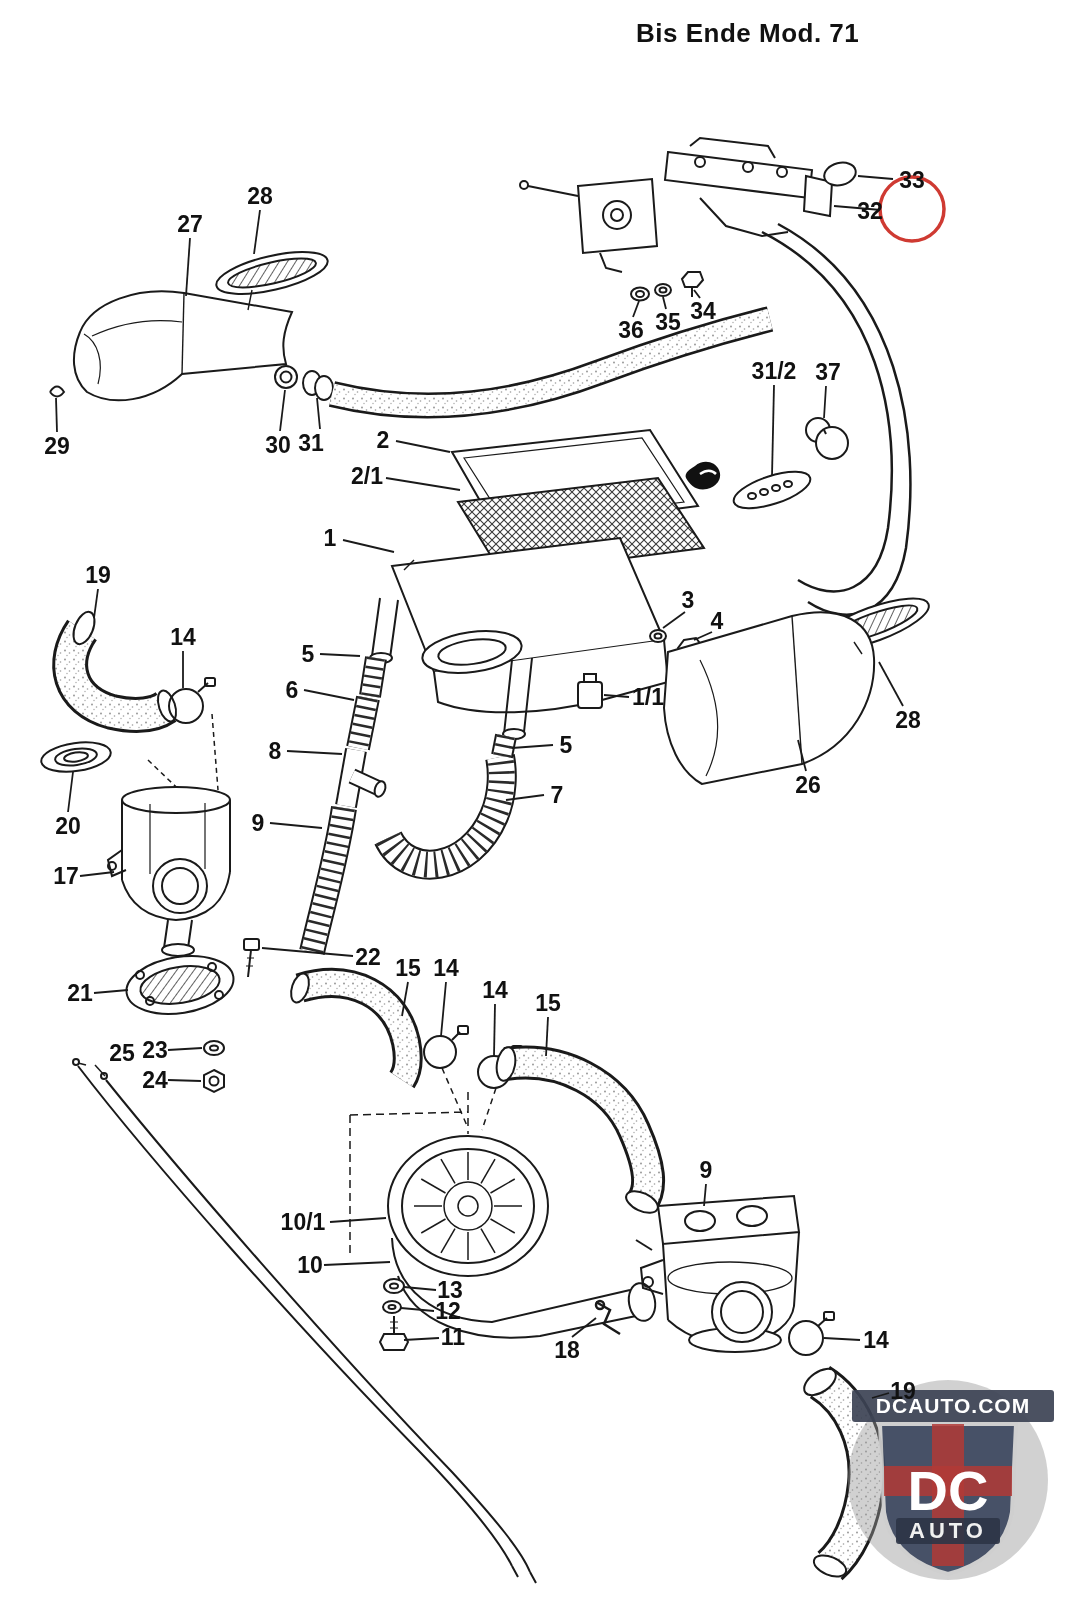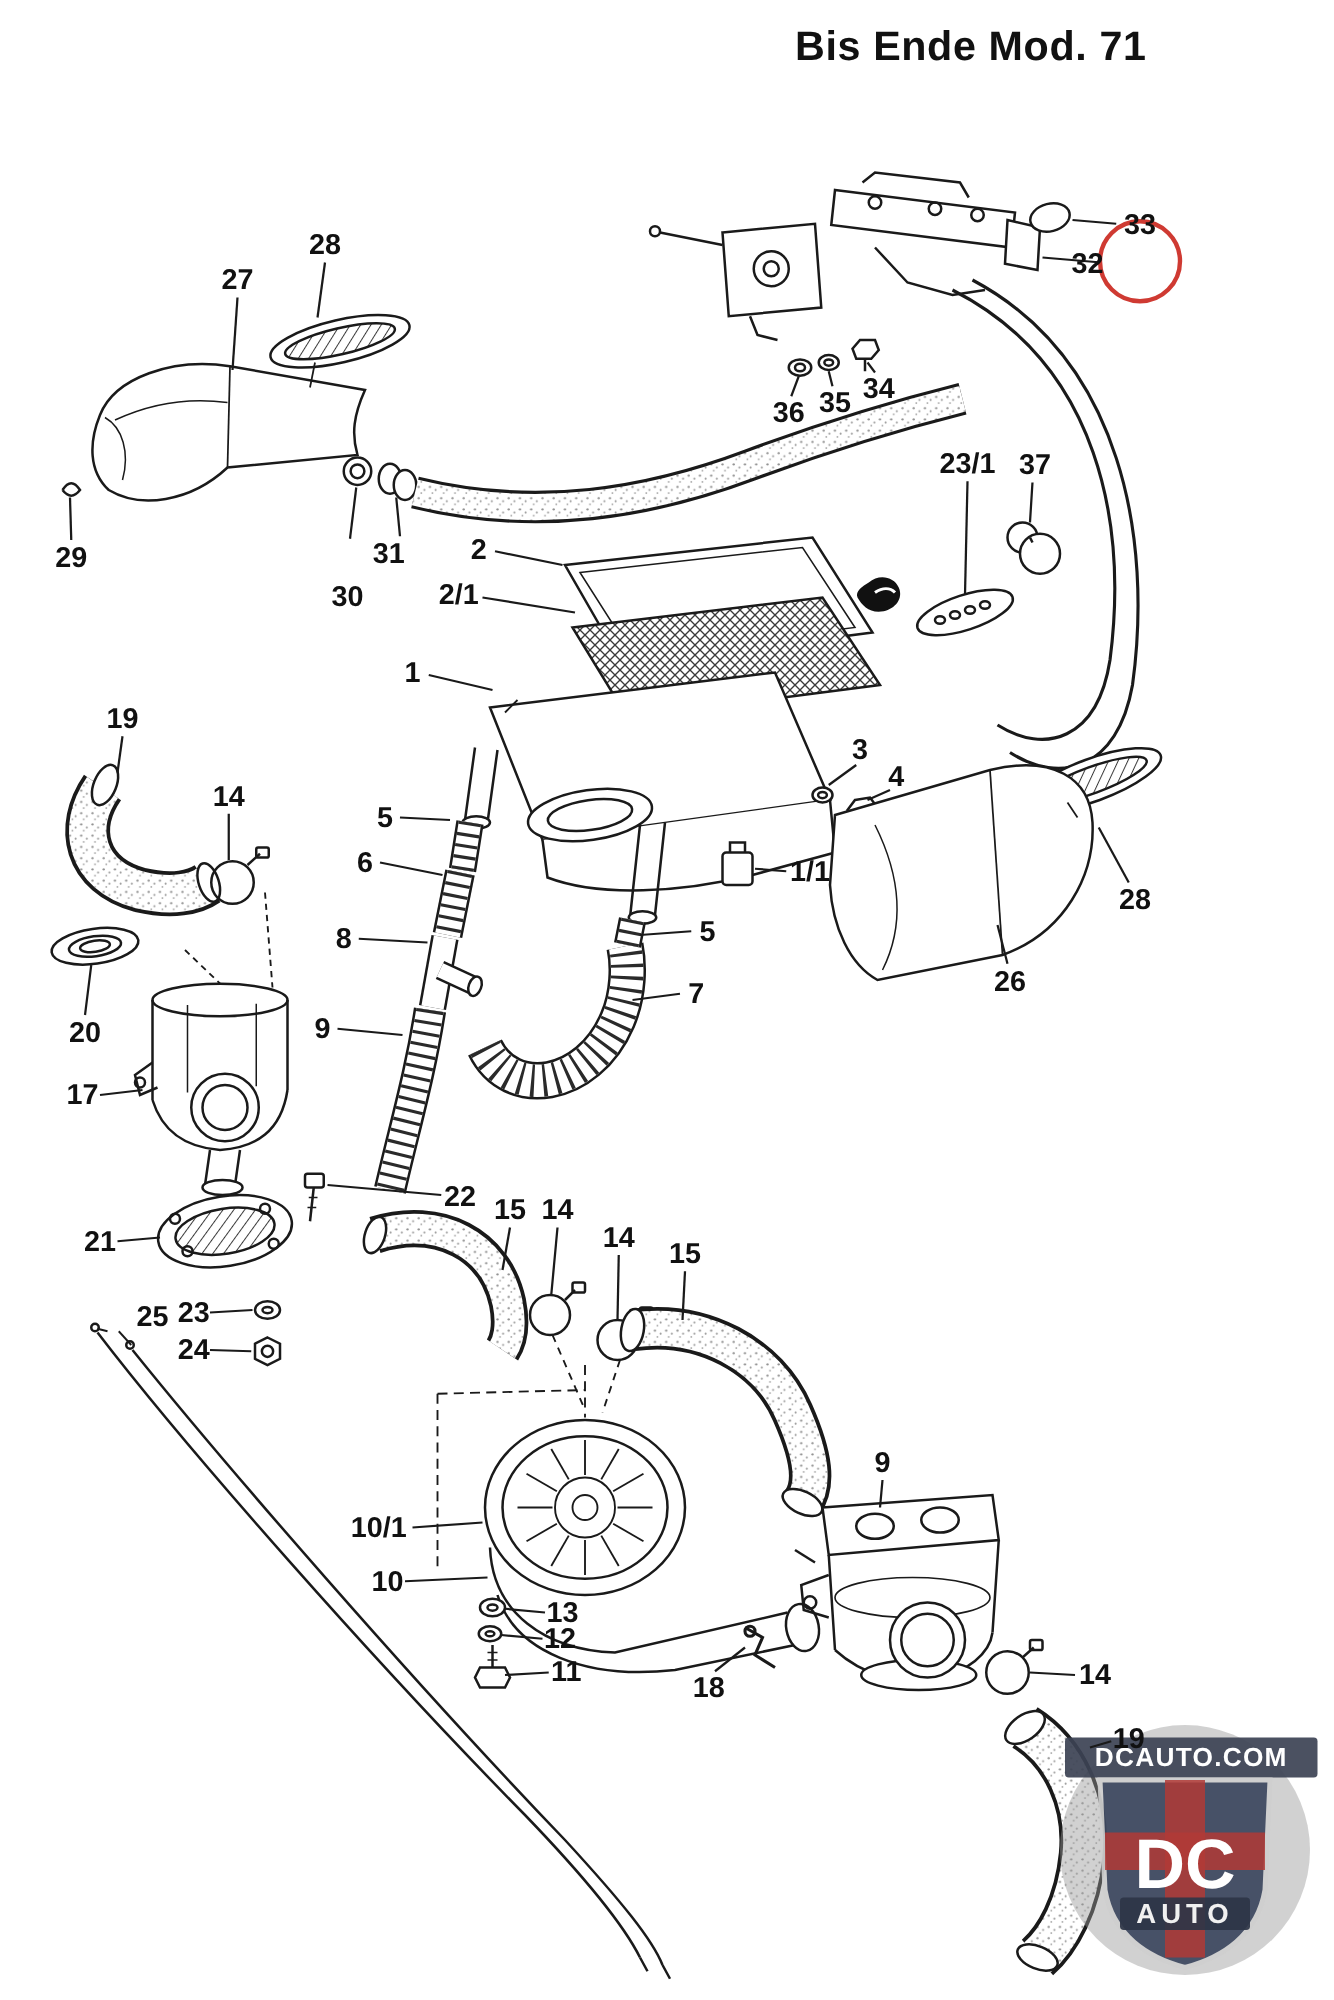--- a/index.html
+++ b/index.html
@@ -15,21 +15,21 @@
   svg.layer {
     position: absolute;
     left: 0; top: 0;
     width: 1067px;
     height: 1600px;
   }
   .page-title {
     position: absolute;
     left: 636px;
     top: 18px;
-    font-size: 33px;
+    font-size: 26px;
     font-weight: 700;
     color: #111;
     letter-spacing: 0.5px;
     white-space: nowrap;
   }
   #labels { position: absolute; left: 0; top: 0; width: 100%; height: 100%; }
   .part-label {
     position: absolute;
     transform: translate(-50%, -50%);
     font-size: 23px;
@@ -419,24 +419,24 @@
     </svg>
 
   <div id="labels">
       <div class="part-label" style="left: 260px; top: 196px;">28</div>
       <div class="part-label" style="left: 190px; top: 224px;">27</div>
       <div class="part-label" style="left: 912px; top: 180px;">33</div>
       <div class="part-label" style="left: 870px; top: 211px;">32</div>
       <div class="part-label" style="left: 631px; top: 330px;">36</div>
       <div class="part-label" style="left: 668px; top: 322px;">35</div>
       <div class="part-label" style="left: 703px; top: 311px;">34</div>
-      <div class="part-label" style="left: 774px; top: 371px;">23/1</div>
+      <div class="part-label" style="left: 774px; top: 371px;">31/2</div>
       <div class="part-label" style="left: 828px; top: 372px;">37</div>
       <div class="part-label" style="left: 57px; top: 446px;">29</div>
-      <div class="part-label" style="left: 278px; top: 445px; margin-top: 32px;">30</div>
+      <div class="part-label" style="left: 278px; top: 445px;">30</div>
       <div class="part-label" style="left: 311px; top: 443px;">31</div>
       <div class="part-label" style="left: 383px; top: 440px;">2</div>
       <div class="part-label" style="left: 367px; top: 476px;">2/1</div>
       <div class="part-label" style="left: 330px; top: 538px;">1</div>
       <div class="part-label" style="left: 98px; top: 575px;">19</div>
       <div class="part-label" style="left: 183px; top: 637px;">14</div>
       <div class="part-label" style="left: 308px; top: 654px;">5</div>
       <div class="part-label" style="left: 688px; top: 600px;">3</div>
       <div class="part-label" style="left: 717px; top: 621px;">4</div>
       <div class="part-label" style="left: 292px; top: 690px;">6</div>

